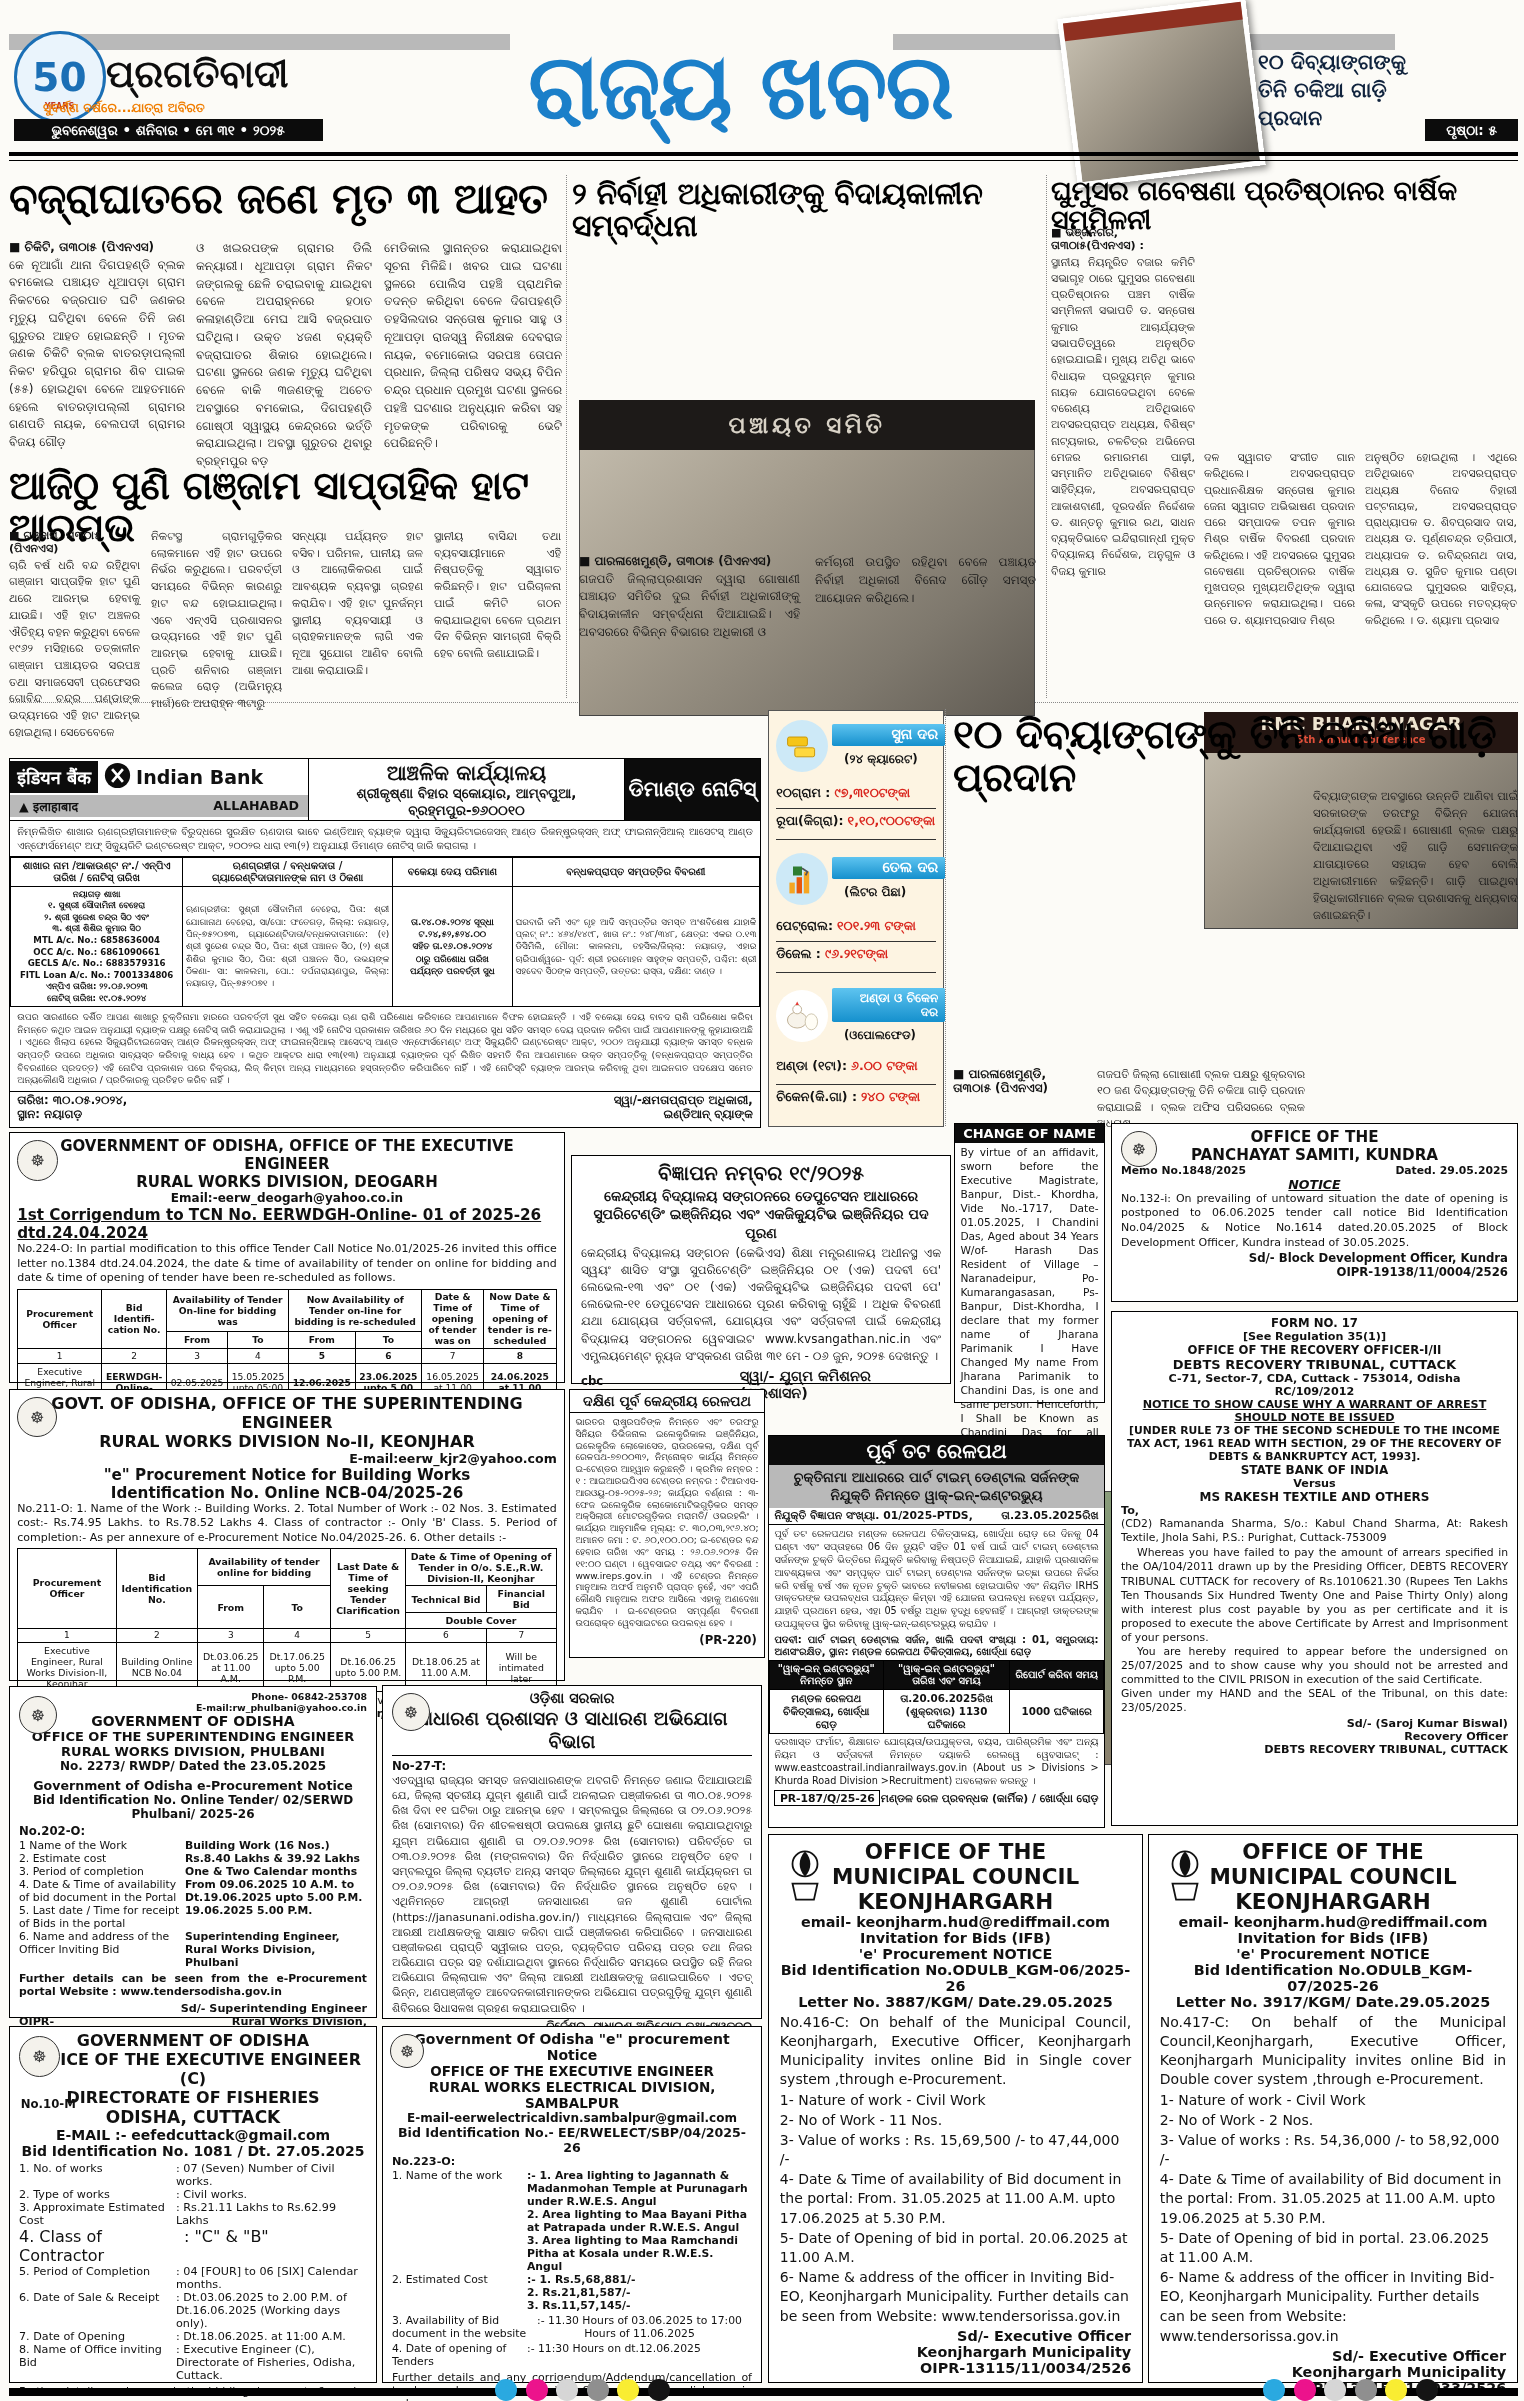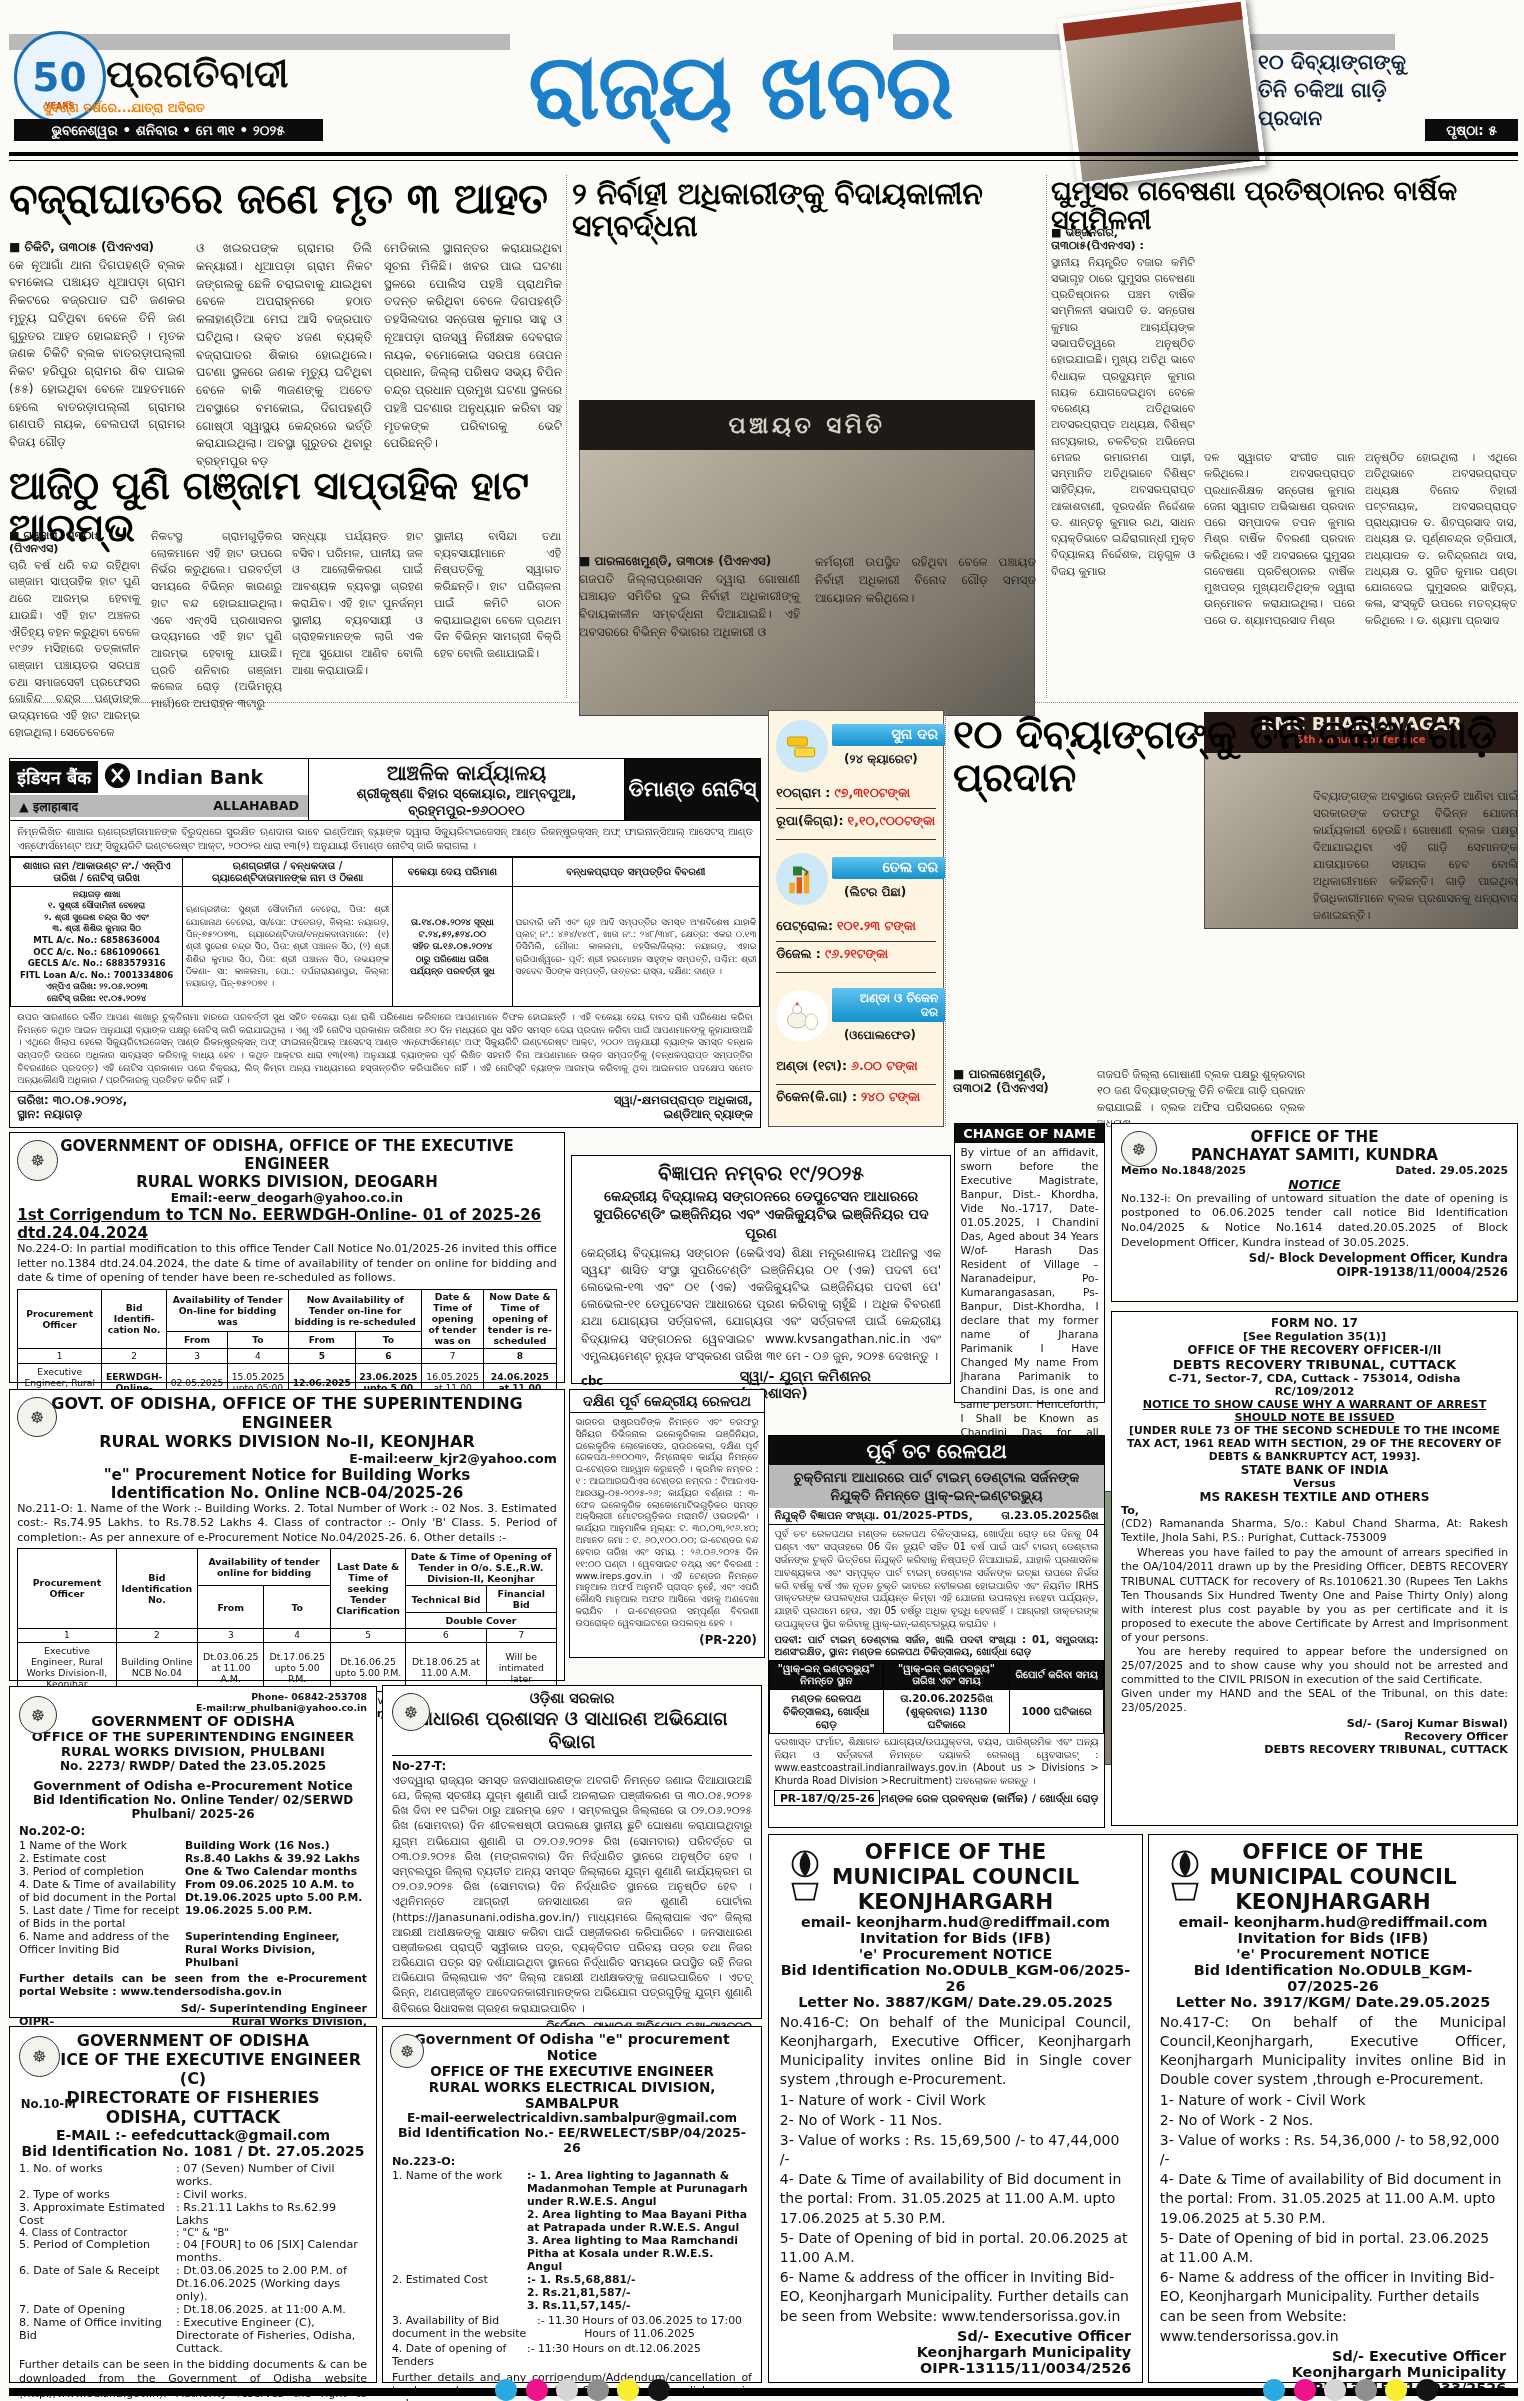--- a/index.html
+++ b/index.html
@@ -170,21 +170,21 @@
       </div>
     </div>
   </div>
 
   <div class="abs dotv" style="left:945px;top:709px;height:417px;"></div>
 
   <div class="abs headline" style="left:953px;top:713px;width:567px;font-size:40px;">୧୦ ଦିବ୍ୟାଙ୍ଗଙ୍କୁ ତିନି ଚକିଆ ଗାଡ଼ି ପ୍ରଦାନ</div>
   <div class="abs photo" style="left:953px;top:788px;width:352px;height:274px;background:linear-gradient(140deg,#9db089 0%,#7b8f70 40%,#8d7f6d 75%,#5f5a52 100%);"></div>
   <div class="abs" style="left:953px;top:1067px;width:352px;">
     <div class="b pre" style="font-size:12px;float:left;width:135px;">■ ପାରଳାଖେମୁଣ୍ଡି,
-ତା୩୦ା2 (ପିଏନଏସ)</div>
+ତା୩୦ା୫ (ପିଏନଏସ)</div>
     <div class="body-text" style="margin-left:144px;font-size:11px;">ଗଜପତି ଜିଲ୍ଲା ଗୋଷାଣୀ ବ୍ଲକ ପକ୍ଷରୁ ଶୁକ୍ରବାର ୧୦ ଜଣ ଦିବ୍ୟାଙ୍ଗଙ୍କୁ ତିନି ଚକିଆ ଗାଡ଼ି ପ୍ରଦାନ କରାଯାଇଛି । ବ୍ଲକ ଅଫିସ ପରିସରରେ ବ୍ଲକ ଅଧ୍ୟକ୍ଷ</div>
   </div>
   <div class="abs body-text" style="left:1313px;top:788px;width:205px;font-size:11.5px;">ଦିବ୍ୟାଙ୍ଗଙ୍କ ଅବସ୍ଥାରେ ଉନ୍ନତି ଆଣିବା ପାଇଁ ସରକାରଙ୍କ ତରଫରୁ ବିଭିନ୍ନ ଯୋଜନା କାର୍ଯ୍ୟକାରୀ ହେଉଛି। ଗୋଷାଣୀ ବ୍ଲକ ପକ୍ଷରୁ ଦିଆଯାଇଥିବା ଏହି ଗାଡ଼ି ସେମାନଙ୍କ ଯାତାୟାତରେ ସହାୟକ ହେବ ବୋଲି ଅଧିକାରୀମାନେ କହିଛନ୍ତି। ଗାଡ଼ି ପାଇଥିବା ହିତାଧିକାରୀମାନେ ବ୍ଲକ ପ୍ରଶାସନକୁ ଧନ୍ୟବାଦ ଜଣାଇଛନ୍ତି।</div>
 
   <div class="abs thinbox" style="left:9px;top:758px;width:750px;height:368px;">
     <div style="display:flex;border-bottom:1.3px solid #000;height:61px;">
       <div style="width:298px;border-right:1.3px solid #000;">
         <div style="display:flex;align-items:center;height:36px;">
           <span class="blackbar b" style="font-size:18px;padding:3.6px 7.2px;">इंडियन बैंक</span>
           <span style="margin:0 5.4px;">
@@ -517,21 +517,21 @@
         <span style="flex:1;">: 07 (Seven) Number of Civil works.</span>
       </div>
     <div style="display:flex;font-size:11.2px;">
         <span style="width:157px;">2.  Type of works</span>
         <span style="flex:1;">: Civil works.</span>
       </div>
     <div style="display:flex;font-size:11.2px;">
         <span style="width:157px;">3.  Approximate Estimated Cost</span>
         <span style="flex:1;">: Rs.21.11 Lakhs to Rs.62.99 Lakhs</span>
       </div>
-    <div style="display:flex;font-size:10px;">
+    <div style="display:flex;font-size:16px;gap:8px;">
         <span style="width:157px;">4.  Class of Contractor</span>
         <span style="flex:1;">: "C" &amp; "B"</span>
       </div>
     <div style="display:flex;font-size:11.2px;">
         <span style="width:157px;">5.  Period of Completion</span>
         <span style="flex:1;">: 04 [FOUR] to 06 [SIX] Calendar months.</span>
       </div>
     <div style="display:flex;font-size:11.2px;">
         <span style="width:157px;">6.  Date of Sale &amp; Receipt</span>
         <span style="flex:1;">: Dt.03.06.2025 to 2.00 P.M. of Dt.16.06.2025 (Working days only).</span>

